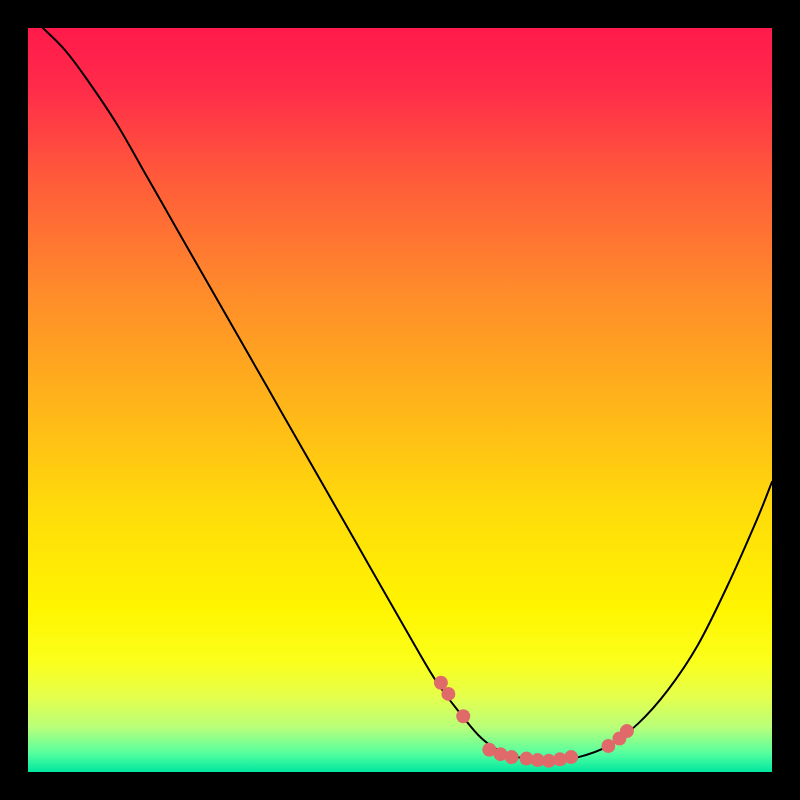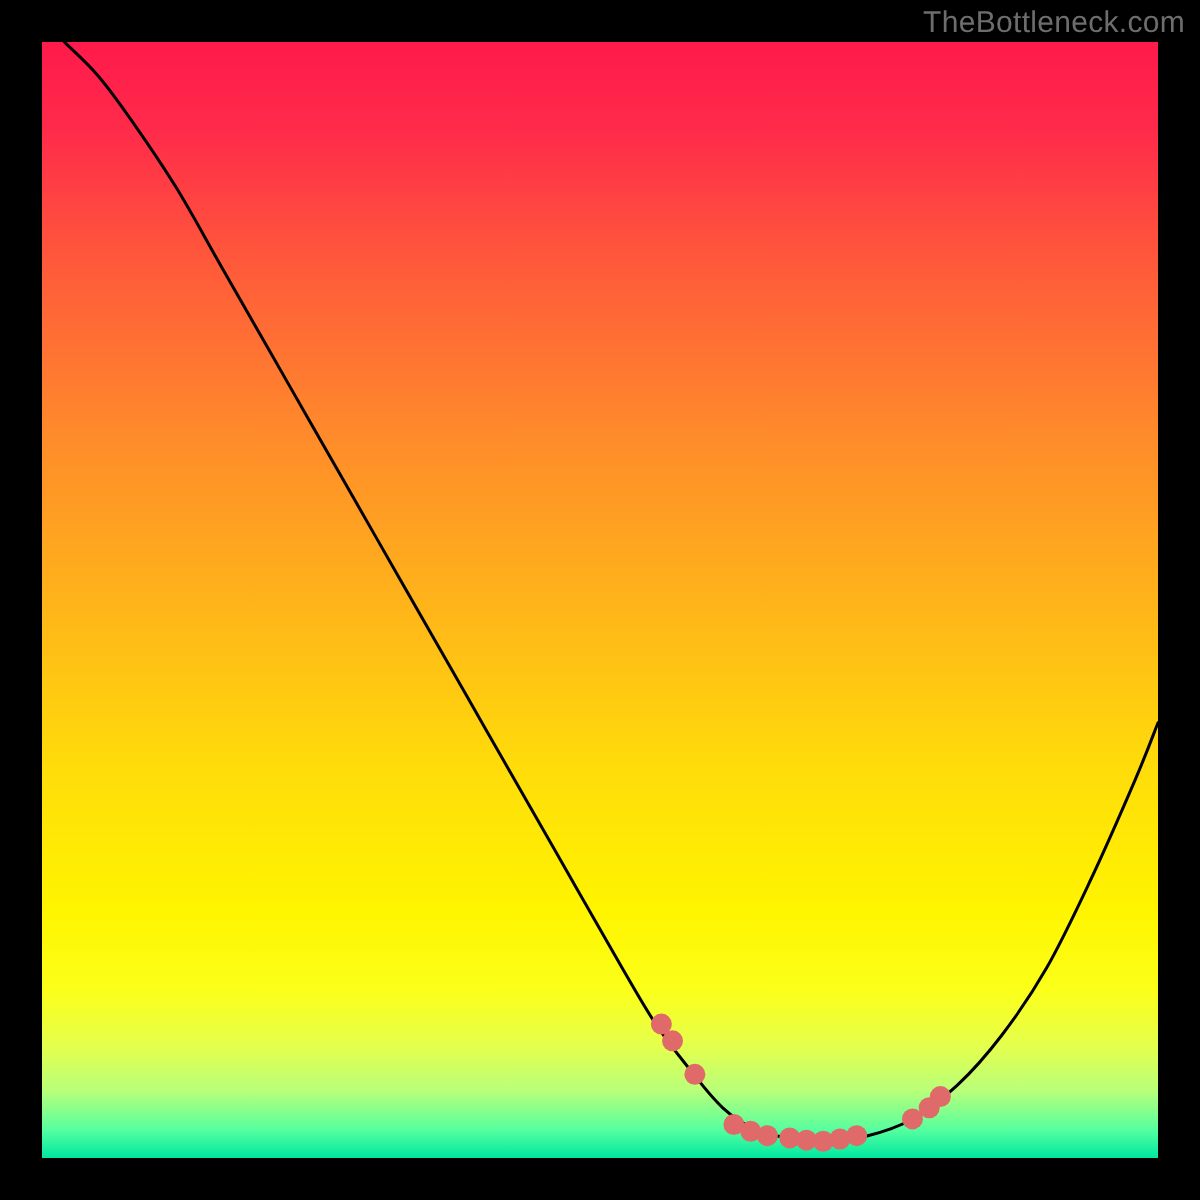--- a/index.html
+++ b/index.html
@@ -76,14 +76,13 @@
           <circle cx="509.64" cy="732.10" r="7" fill="#e06a6a"></circle>
           <circle cx="520.80" cy="732.84" r="7" fill="#e06a6a"></circle>
           <circle cx="531.96" cy="731.35" r="7" fill="#e06a6a"></circle>
           <circle cx="543.12" cy="729.12" r="7" fill="#e06a6a"></circle>
           <circle cx="580.32" cy="717.96" r="7" fill="#e06a6a"></circle>
           <circle cx="591.48" cy="710.52" r="7" fill="#e06a6a"></circle>
           <circle cx="598.92" cy="703.08" r="7" fill="#e06a6a"></circle>
         </g>
     </svg>
   </div>
-  <div class="attribution">TheBottleneck.com</div>
 </div>
 
 </body></html>

